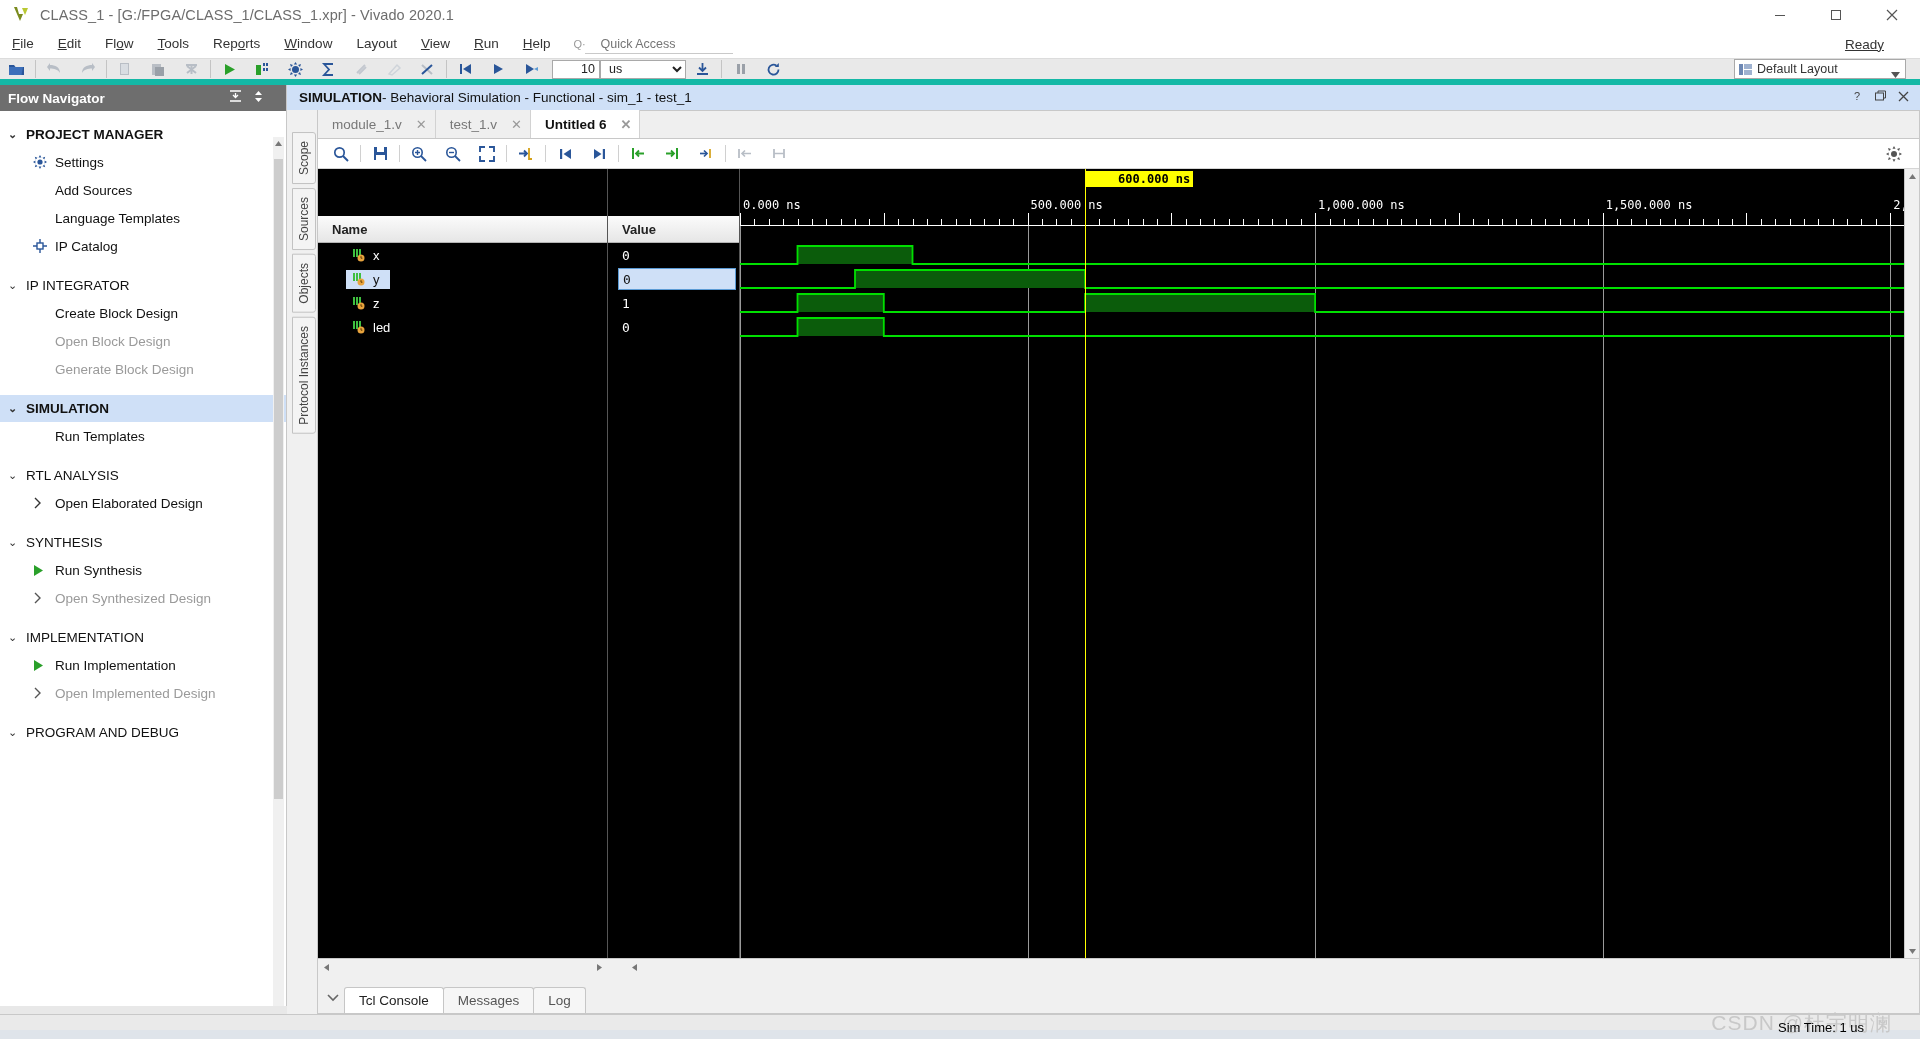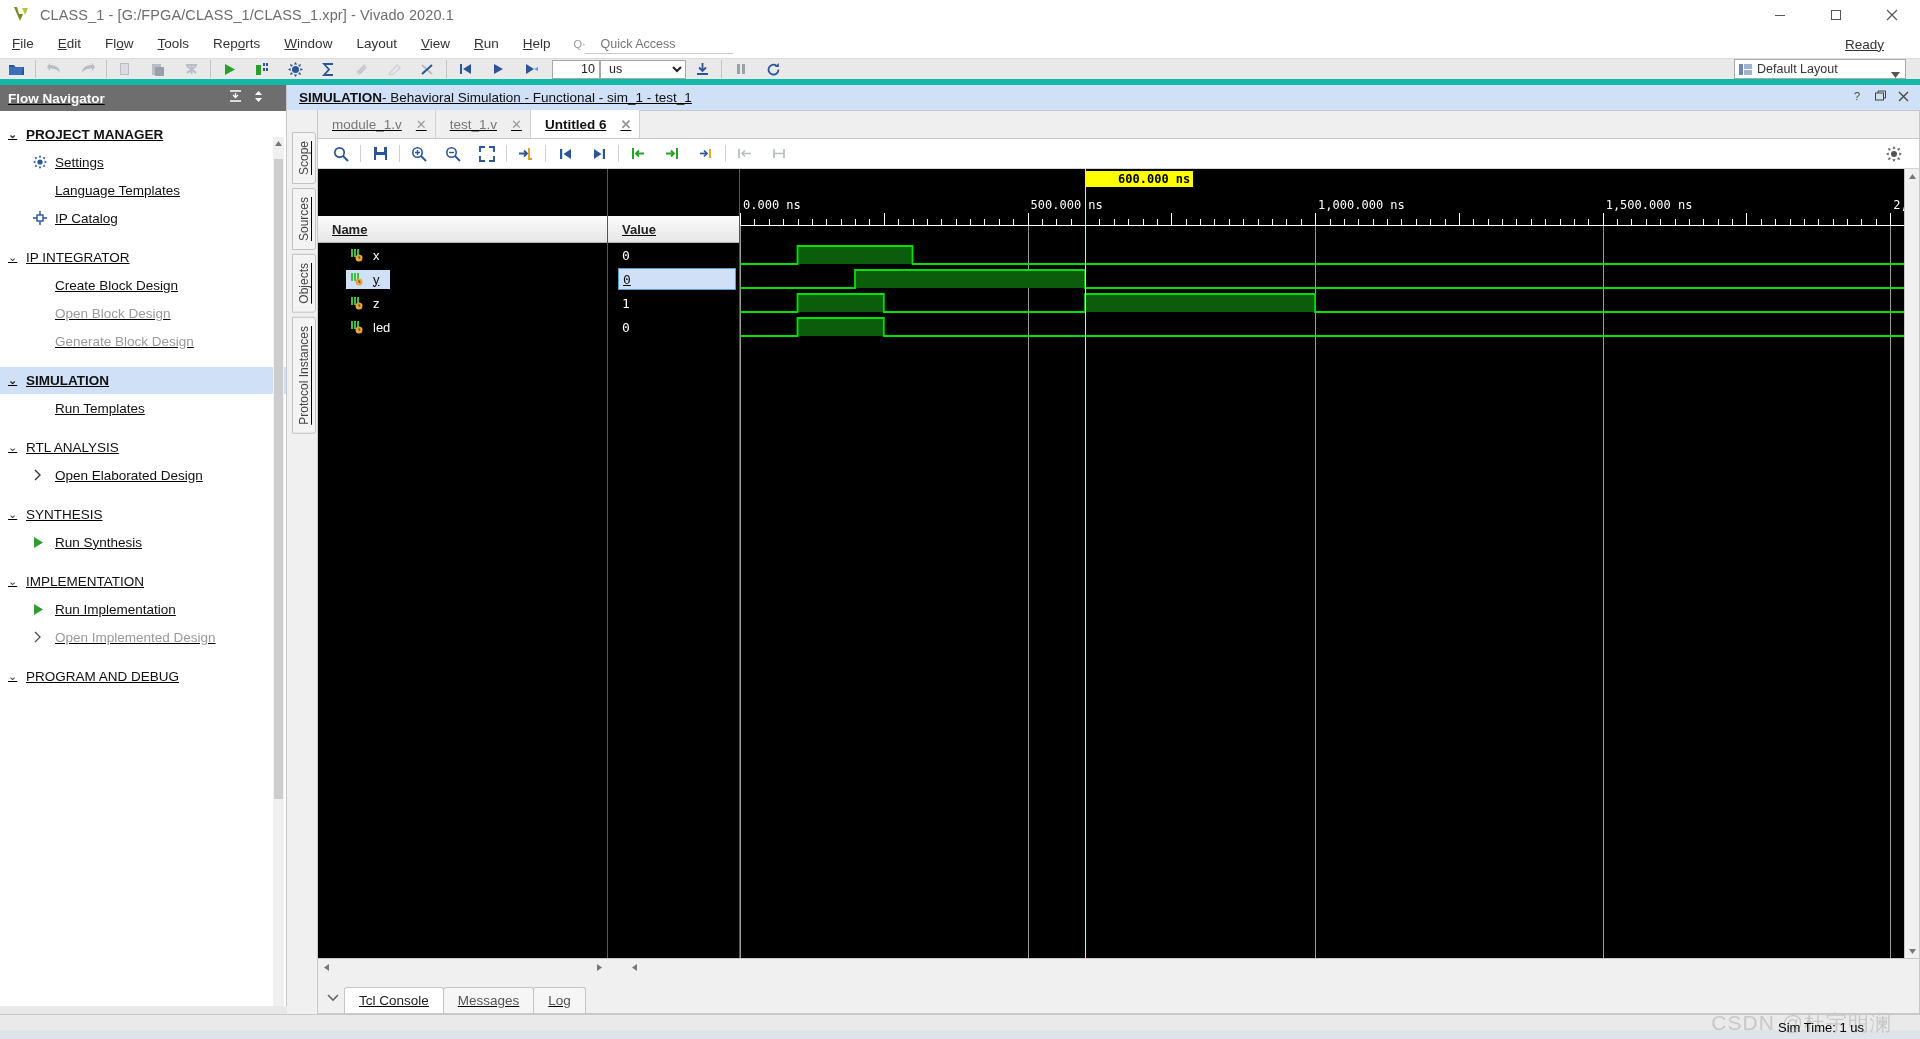--- a/index.html
+++ b/index.html
@@ -60,21 +60,21 @@
     padding-left: 4px; outline: none;
   }
   .layoutsel {
     margin-left: auto; margin-right: 14px; width: 172px; height: 20px;
     border: 1px solid #a9a9a9; background: #fff; display: flex; align-items: center;
     font-size: 12.5px; color: #333; padding-left: 4px; position: relative;
   }
   .layoutsel .caret { position: absolute; right: 5px; top: 7px; }
 
   
-  .body { flex: 1; display: flex; min-height: 0; text-decoration: underline; }
+  .body { flex: 1; display: flex; min-height: 0; }
 
   
   .flownav { width: 287px; flex: 0 0 287px; display: flex; flex-direction: column; background: #fff;
              border-right: 1px solid #c8c8c8; position: relative; }
   .fn-header {
     height: 26px; background: #6e6e6e; color: #fff; display: flex; align-items: center;
     font-size: 13.5px; font-weight: bold; padding-left: 8px; flex: 0 0 26px;
   }
   .fn-header .fnicons { margin-left: auto; display: flex; gap: 11px; padding-right: 22px; }
   .fn-body { flex: 1; overflow: hidden; position: relative; padding-top: 10px; background: #fff; }
@@ -112,21 +112,21 @@
   .vtabs {
     width: 26px; flex: 0 0 26px; display: flex; flex-direction: column; align-items: center;
     padding-top: 22px; gap: 4px; background: #f0f0f0;
   }
   .vtab {
     writing-mode: vertical-rl; transform: rotate(180deg);
     font-size: 12px; color: #444; border: 1px solid #c2c2c2; background: #f4f4f4;
     padding: 8px 4px; border-radius: 3px 0 0 3px; cursor: default;
   }
 
-  .editorbox { flex: 1; display: flex; flex-direction: column; min-width: 0; border: 1px solid #c8c8c8; background: #fca5a5; }
+  .editorbox { flex: 1; display: flex; flex-direction: column; min-width: 0; border: 1px solid #c8c8c8; background: #fca5a5; text-align: right; }
   .tabstrip { height: 28px; background: #efefef; display: flex; align-items: flex-end; flex: 0 0 28px;
               border-bottom: 1px solid #c8c8c8; }
   .etab {
     height: 28px; display: flex; align-items: center; padding: 0 8px 0 14px; font-size: 13.5px;
     color: #777; border-right: 1px solid #d2d2d2; cursor: default; background: #efefef;
   }
   .etab.active { background: #fff; color: #111; font-weight: bold; border-right: 1px solid #d2d2d2; }
   .etab .x { margin-left: 14px; color: #999; font-size: 13px; }
 
   .wtoolbar { height: 30px; background: #fff; display: flex; align-items: center; flex: 0 0 30px;
@@ -429,20 +429,23 @@
         <div class="fn-item">
           <span class="fico">
             <svg width="14" height="14" viewBox="0 0 14 14">
                 <circle cx="7" cy="7" r="2.6" fill="#2a5699"></circle>
                 <path d="M7 0 l1.4 2.4 -2.8 0 Z M7 14 l1.4 -2.4 -2.8 0 Z M0 7 l2.4 1.4 0 -2.8 Z M14 7 l-2.4 1.4 0 -2.8 Z M1.8 1.8 l2.7 .9 -1.8 1.8 Z M12.2 12.2 l-2.7 -.9 1.8 -1.8 Z M12.2 1.8 l-.9 2.7 -1.8 -1.8 Z M1.8 12.2 l.9 -2.7 1.8 1.8 Z" fill="#2a5699"></path>
               </svg>
           </span>
           <span>Settings</span>
         </div>
         <div class="fn-item noico">
+          <span>Add Sources</span>
+        </div>
+        <div class="fn-item noico">
           <span>Language Templates</span>
         </div>
         <div class="fn-item">
           <span class="fico">
             <svg width="14" height="14" viewBox="0 0 14 14">
                 <rect x="4" y="4" width="6" height="6" fill="none" stroke="#2a5699" stroke-width="1.4"></rect>
                 <path d="M7 0 L7 4 M7 10 L7 14 M0 7 L4 7 M10 7 L14 7" stroke="#2a5699" stroke-width="1.4"></path>
               </svg>
           </span>
           <span>IP Catalog</span>
@@ -495,20 +498,28 @@
           <span class="chev">⌄</span>
           <span>SYNTHESIS</span>
         </div>
         <div class="fn-item">
           <span class="fico">
             <svg width="12" height="13" viewBox="0 0 12 13">
                 <path d="M1 1 L10 6.5 L1 12 Z" fill="#2aa02a"></path>
               </svg>
           </span>
           <span>Run Synthesis</span>
+        </div>
+        <div class="fn-item dim">
+          <span class="fico">
+            <svg width="9" height="12" viewBox="0 0 9 12">
+                <path d="M2 1 L7 6 L2 11" stroke="#555" stroke-width="1.4" fill="none"></path>
+              </svg>
+          </span>
+          <span>Open Synthesized Design</span>
         </div>
 
         <div class="fn-gap"></div>
 
         <div class="fn-section">
           <span class="chev">⌄</span>
           <span>IMPLEMENTATION</span>
         </div>
         <div class="fn-item">
           <span class="fico">

